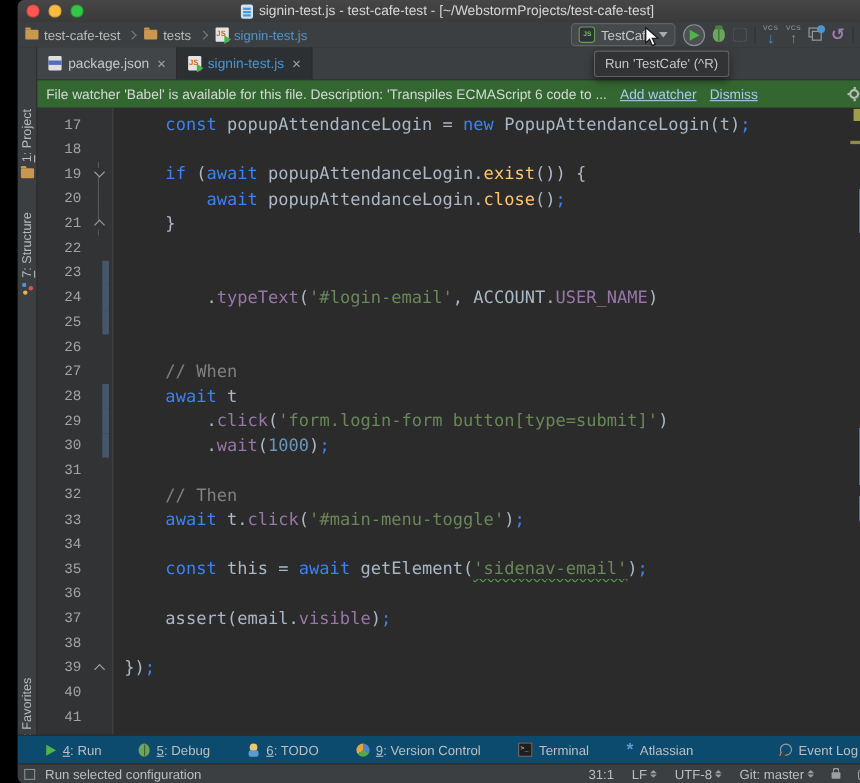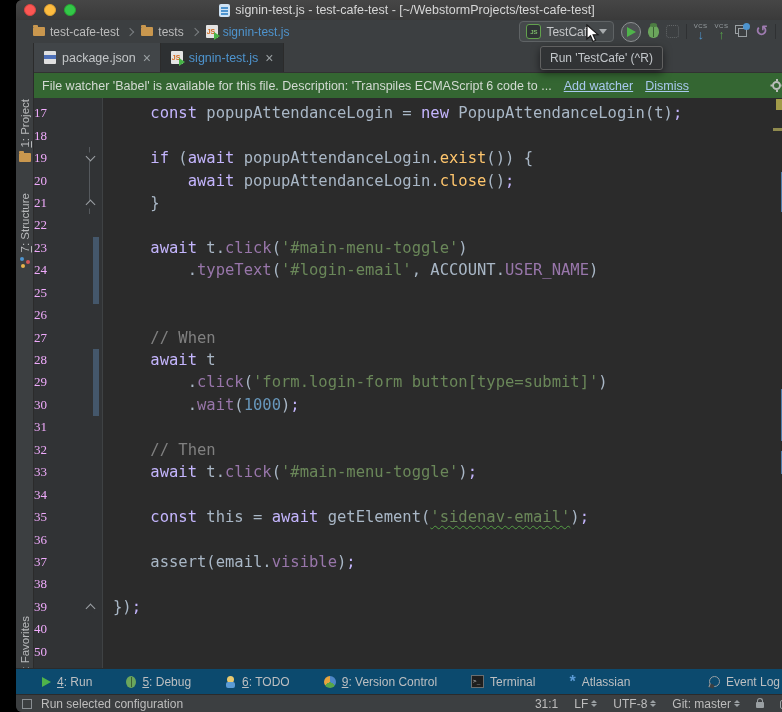--- a/index.html
+++ b/index.html
@@ -13,21 +13,21 @@
   .light{width:12px;height:12px;border-radius:50%;}
   .light.red{background:#fc5753;border:1px solid #d94542;box-sizing:border-box;}
   .light.yellow{background:#fdbc40;border:1px solid #dfa132;box-sizing:border-box;}
   .light.green{background:#33c748;border:1px solid #27a532;box-sizing:border-box;}
   .title-text{font-size:12.5px;color:#d6d6d6;display:flex;align-items:center;gap:5px;}
   .mini-file{width:11px;height:13px;background:#cfe3f5;border-radius:2px;position:relative;display:inline-block;}
   .mini-file:after{content:"";position:absolute;left:2px;top:3px;width:7px;height:2px;background:#4e94ce;box-shadow:0 3px 0 #4e94ce,0 6px 0 #4e94ce;}
   
   .navbar{position:absolute;left:0;top:20px;right:0;height:23px;background:#3c3f41;border-bottom:1px solid #2b2b2b;
           display:flex;align-items:center;}
-  .crumbs{display:flex;align-items:center;padding-left:15px;gap:2px;}
+  .crumbs{display:flex;align-items:center;padding-left:5px;gap:2px;}
   .crumb{display:flex;align-items:center;gap:5px;font-size:12px;color:#bbbbbb;padding:1px 2px;}
   .crumb .lbl.file-blue{color:#4e94ce;}
   .chev-sep{width:5px;height:5px;border-right:1.5px solid #7a7e82;border-bottom:1.5px solid #7a7e82;
             transform:rotate(-45deg);margin:0 4px;}
   .icon-folder{width:12px;height:9px;background:#c9974e;border-radius:1px;position:relative;display:inline-block;}
   .icon-folder:before{content:"";position:absolute;left:0;top:-2px;width:5px;height:2px;background:#c9974e;border-radius:1px 1px 0 0;}
   .icon-jsfile{width:12px;height:13px;background:#e4e4e4;border-radius:1px;position:relative;display:inline-block;}
   .icon-jsfile .js{position:absolute;left:1px;top:3px;font-size:7px;font-weight:bold;color:#d2691e;font-family:"Liberation Sans",sans-serif;}
   .icon-jsfile .runarrow{position:absolute;right:-2px;bottom:-2px;width:0;height:0;border-left:6px solid #47b348;border-top:4px solid transparent;border-bottom:4px solid transparent;}
   .icon-jsonfile{width:12px;height:13px;background:#e0e0e0;border-radius:1px;position:relative;display:inline-block;}
@@ -84,29 +84,29 @@
   .banner .gear-wrap{margin-left:auto;display:flex;align-items:center;gap:3px;}
   .gear-icon{width:9px;height:9px;border:2px solid #b9bdb9;border-radius:50%;box-sizing:border-box;position:relative;}
   .gear-icon:before{content:"";position:absolute;left:1.5px;top:-4px;width:2px;height:2px;background:#b9bdb9;
      box-shadow:0 11px 0 #b9bdb9,-5.5px 5.5px 0 #b9bdb9,5.5px 5.5px 0 #b9bdb9;}
   .gear-dd{width:0;height:0;border-left:3px solid transparent;border-right:3px solid transparent;border-top:4px solid #b9bdb9;}
   
   .editor{position:absolute;left:18px;top:98px;right:0;bottom:44px;background:#2b2b2b;overflow:hidden;}
   .gutter-bg{position:absolute;left:0;top:0;width:68px;bottom:0;background:#313335;border-right:1px solid #3f4244;}
   .code-rows{position:absolute;left:0;top:4px;right:14px;}
   .row{display:flex;height:22.45px;align-items:center;}
-  .lnum{width:40px;font-family:Liberation Serif, serif;font-size:13px;color:#f0abfc;flex:none;padding-right:4px;}
+  .lnum{width:40px;text-align:right;font-family:Liberation Mono, monospace;font-size:13px;color:#a3a3a3;flex:none;padding-right:4px;}
   .markcol{width:24px;height:100%;flex:none;position:relative;display:flex;align-items:center;justify-content:center;}
   .changebar{position:absolute;right:3px;top:0;width:6px;height:100%;background:#44576b;}
   .foldline{position:absolute;left:11px;top:0;width:1px;height:100%;background:#55595d;}
   .fold-down{width:6px;height:6px;border-right:1.5px solid #9da2a6;border-bottom:1.5px solid #9da2a6;transform:rotate(45deg);margin-top:-3px;background:#313335;z-index:1;}
   .fold-up{width:6px;height:6px;border-right:1.5px solid #9da2a6;border-bottom:1.5px solid #9da2a6;transform:rotate(225deg);margin-top:3px;background:#313335;z-index:1;}
   .code{font-family:"DejaVu Sans Mono",monospace;font-size:15.5px;white-space:pre;padding-left:11px;}
   .code span{white-space:pre;}
-  .pl{color:#a9b7c6;} .kw{color:#c4b5fd;} .fy{color:#ffc66d;} .fp{color:#9876aa;}
+  .pl{color:#a9b7c6;} .kw{color:#3b82f6;} .fy{color:#ffc66d;} .fp{color:#9876aa;}
   .st{color:#6a8759;} .nm{color:#6897bb;} .cm{color:#808080;}
   .sw{color:#6a8759;text-decoration:underline wavy #55a045;text-decoration-thickness:1px;text-underline-offset:3px;}
   .caret{display:inline-block;width:2px;height:17px;background:#e8e8e8;vertical-align:middle;margin-left:1px;}
   
   .stripe-mark{position:absolute;}
   .scroll-thumb{position:absolute;left:767px;top:296px;width:12px;height:290px;background:rgba(255,255,255,.08);border-radius:6px;}
   
   .bottombar{position:absolute;left:0;top:668px;right:0;height:26px;background:#0c4a6e;border-top:1px solid #2b2b2b;
              display:flex;align-items:center;font-size:12px;color:#bdbfc1;box-sizing:border-box;}
   .bitem{display:flex;align-items:center;gap:6px;padding:0 4px;}
@@ -296,21 +296,20 @@
         <div class="row">
           <div class="lnum">22</div>
           <div class="markcol"></div>
           <div class="code"></div>
         </div>
         <div class="row">
           <div class="lnum">23</div>
           <div class="markcol">
             <span class="changebar"></span>
           </div>
-          <div class="code"><span class="pl">    </span><span class="kw">await</span><span class="pl"> t.</span><span class="fp">click</span><span class="pl">(</span><span class="st">'#main-menu-toggle'</span><span class="pl">)</span></div>
         </div>
         <div class="row">
           <div class="lnum">24</div>
           <div class="markcol">
             <span class="changebar"></span>
           </div>
           <div class="code"><span class="pl">        .</span><span class="fp">typeText</span><span class="pl">(</span><span class="st">'#login-email'</span><span class="pl">, ACCOUNT.</span><span class="fp">USER_NAME</span><span class="pl">)</span></div>
         </div>
         <div class="row">
           <div class="lnum">25</div>
@@ -394,21 +393,21 @@
             <span class="fold-up"></span>
           </div>
           <div class="code"><span class="pl">})</span><span class="kw">;</span></div>
         </div>
         <div class="row">
           <div class="lnum">40</div>
           <div class="markcol"></div>
           <div class="code"></div>
         </div>
         <div class="row">
-          <div class="lnum">50</div>
+          <div class="lnum">41</div>
           <div class="markcol"></div>
           <div class="code"></div>
         </div>
       </div>
   </div>
 
   <div class="stripe-mark" style="left:760px;top:99px;width:12px;height:11px;background:#a29b49;"></div>
   <div class="stripe-mark" style="left:757px;top:128px;width:10px;height:3px;background:#8f8a4e;"></div>
   <div class="stripe-mark" style="left:765px;top:172px;width:4px;height:40px;background:#4f7cab;"></div>
   <div class="stripe-mark" style="left:765px;top:389px;width:4px;height:52px;background:#4f7cab;"></div>

